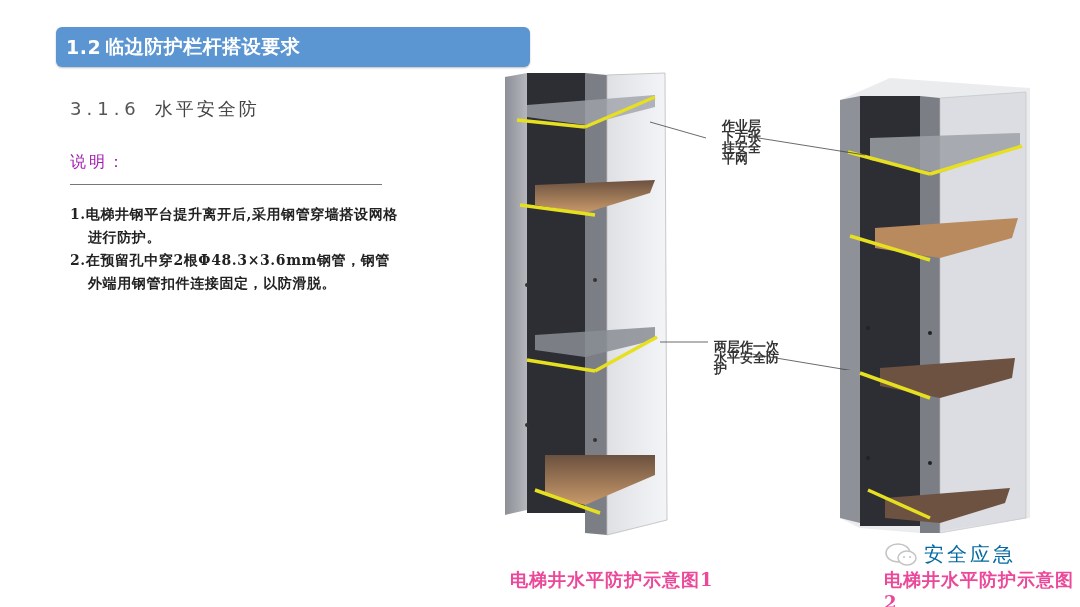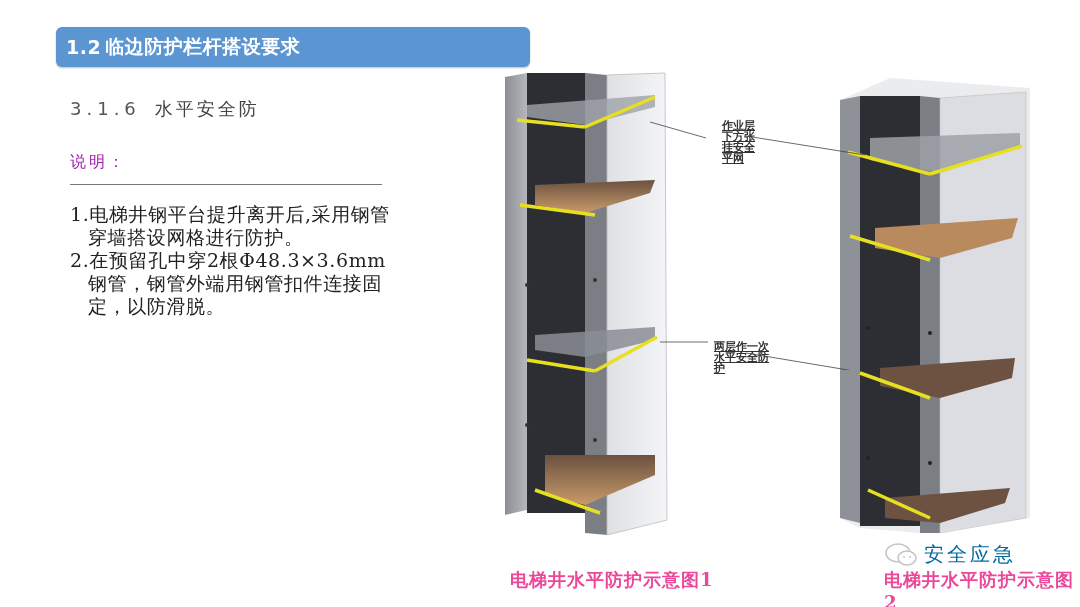--- a/index.html
+++ b/index.html
@@ -10,25 +10,25 @@
                color:#fff; display:flex; align-items:center; }
   .title-num { font-weight:bold; font-size:19px; margin-left:10px; letter-spacing:0.5px; }
   .title-text { font-weight:bold; font-size:19px; margin-left:4px; letter-spacing:0.5px; }
   .section-head { position:absolute; left:70px; top:97px; font-size:18px; color:#444; letter-spacing:2px;
                   font-family:"DejaVu Sans",sans-serif; }
   .section-head .num { letter-spacing:5px; font-weight:normal; color:#555; }
   .section-head .txt { margin-left:14px; letter-spacing:3px; }
   .label { position:absolute; left:70px; top:152px; font-size:16px; color:#a21caf; letter-spacing:3px; }
   .rule { position:absolute; left:70px; top:184px; width:312px; height:1px; background:#777; }
   .notes { position:absolute; left:70px; top:203px; width:330px; font-family:"DejaVu Serif",serif;
-           font-size:19px; color:#222; line-height:23px; font-weight:normal; letter-spacing:0.6px; }
+           font-size:14px; color:#222; line-height:23px; font-weight:bold; letter-spacing:0.6px; }
   .note { padding-left:18px; text-indent:-18px; }
   .figure { position:absolute; }
   .caption { position:absolute; font-family:"DejaVu Serif",serif; font-weight:bold; font-size:18px; color:#ec4899; letter-spacing:1px; }
-  .callout { position:absolute; font-family:"DejaVu Serif",serif; font-size:11px; line-height:11px; color:#333; font-weight:bold;text-decoration:underline; }
+  .callout { position:absolute; font-family:"DejaVu Serif",serif; font-size:13px; line-height:11px; color:#333; font-weight:bold; }
   .watermark { position:absolute; left:884px; top:541px; display:flex; align-items:center; color:#0369a1; font-size:20px; letter-spacing:3px; }
 </style>
 </head>
 <body>
 
 <div class="title-bar">
   <span class="title-num">1.2</span>
   <span class="title-text">临边防护栏杆搭设要求</span>
 </div>
 

